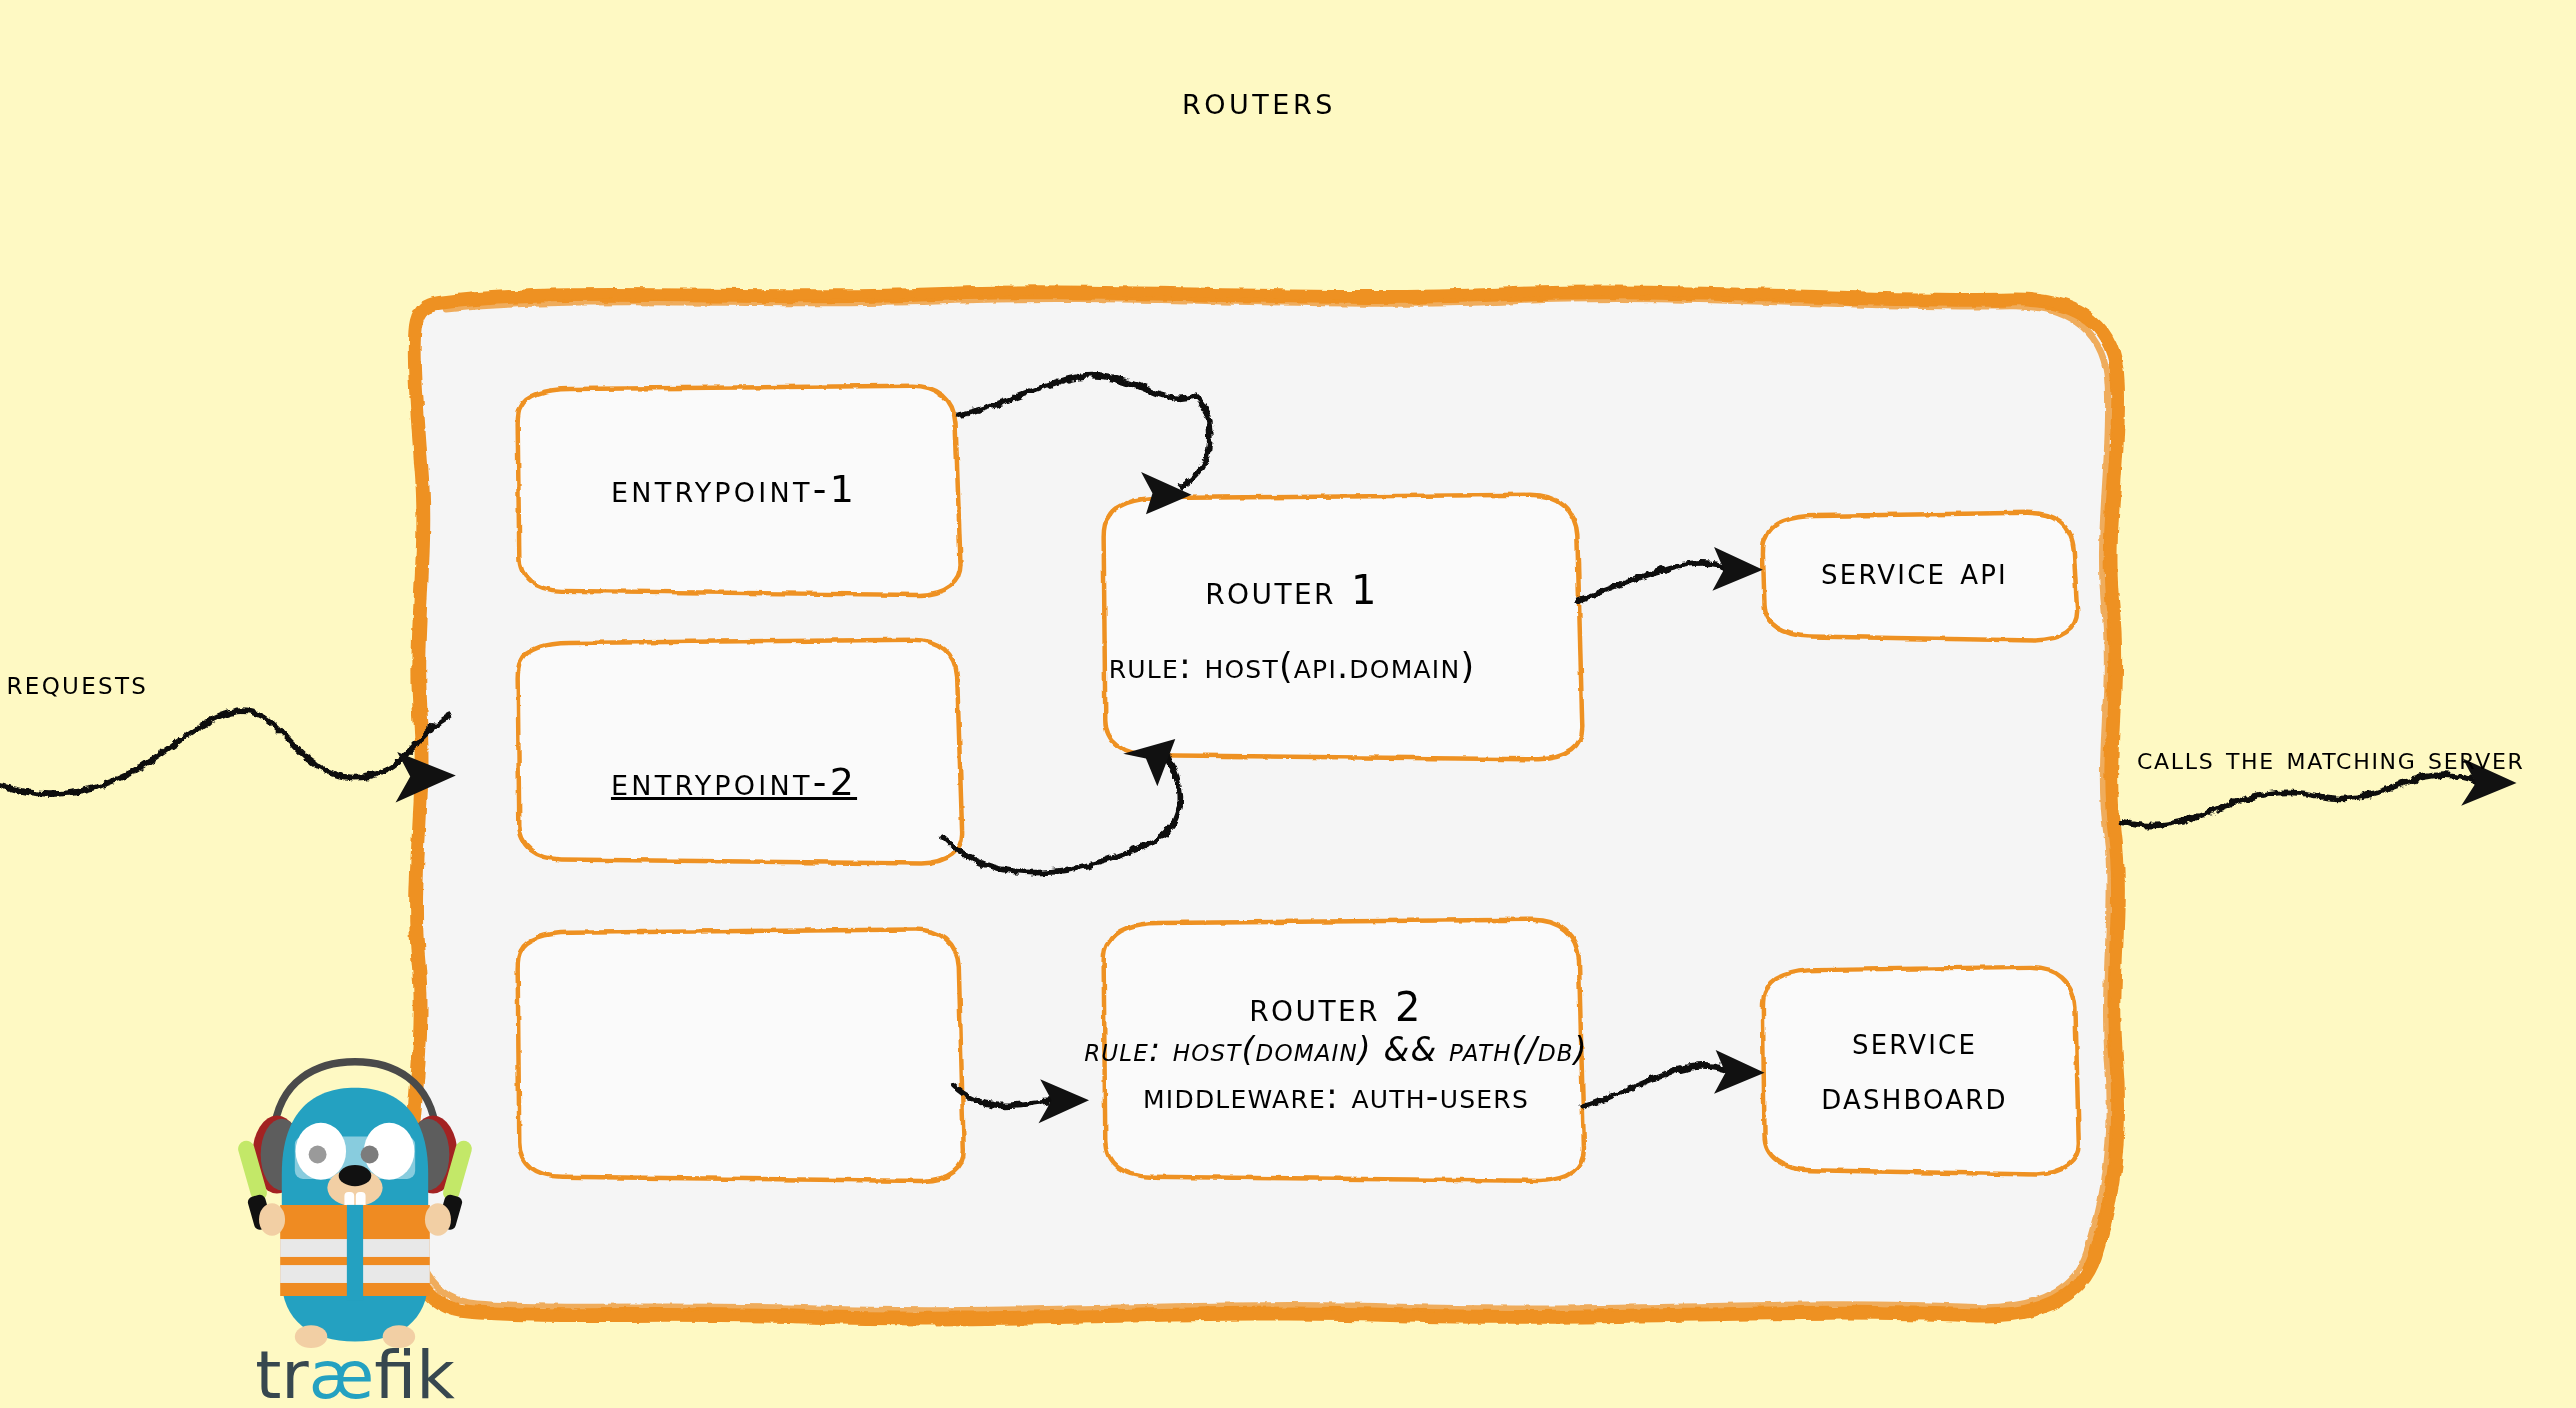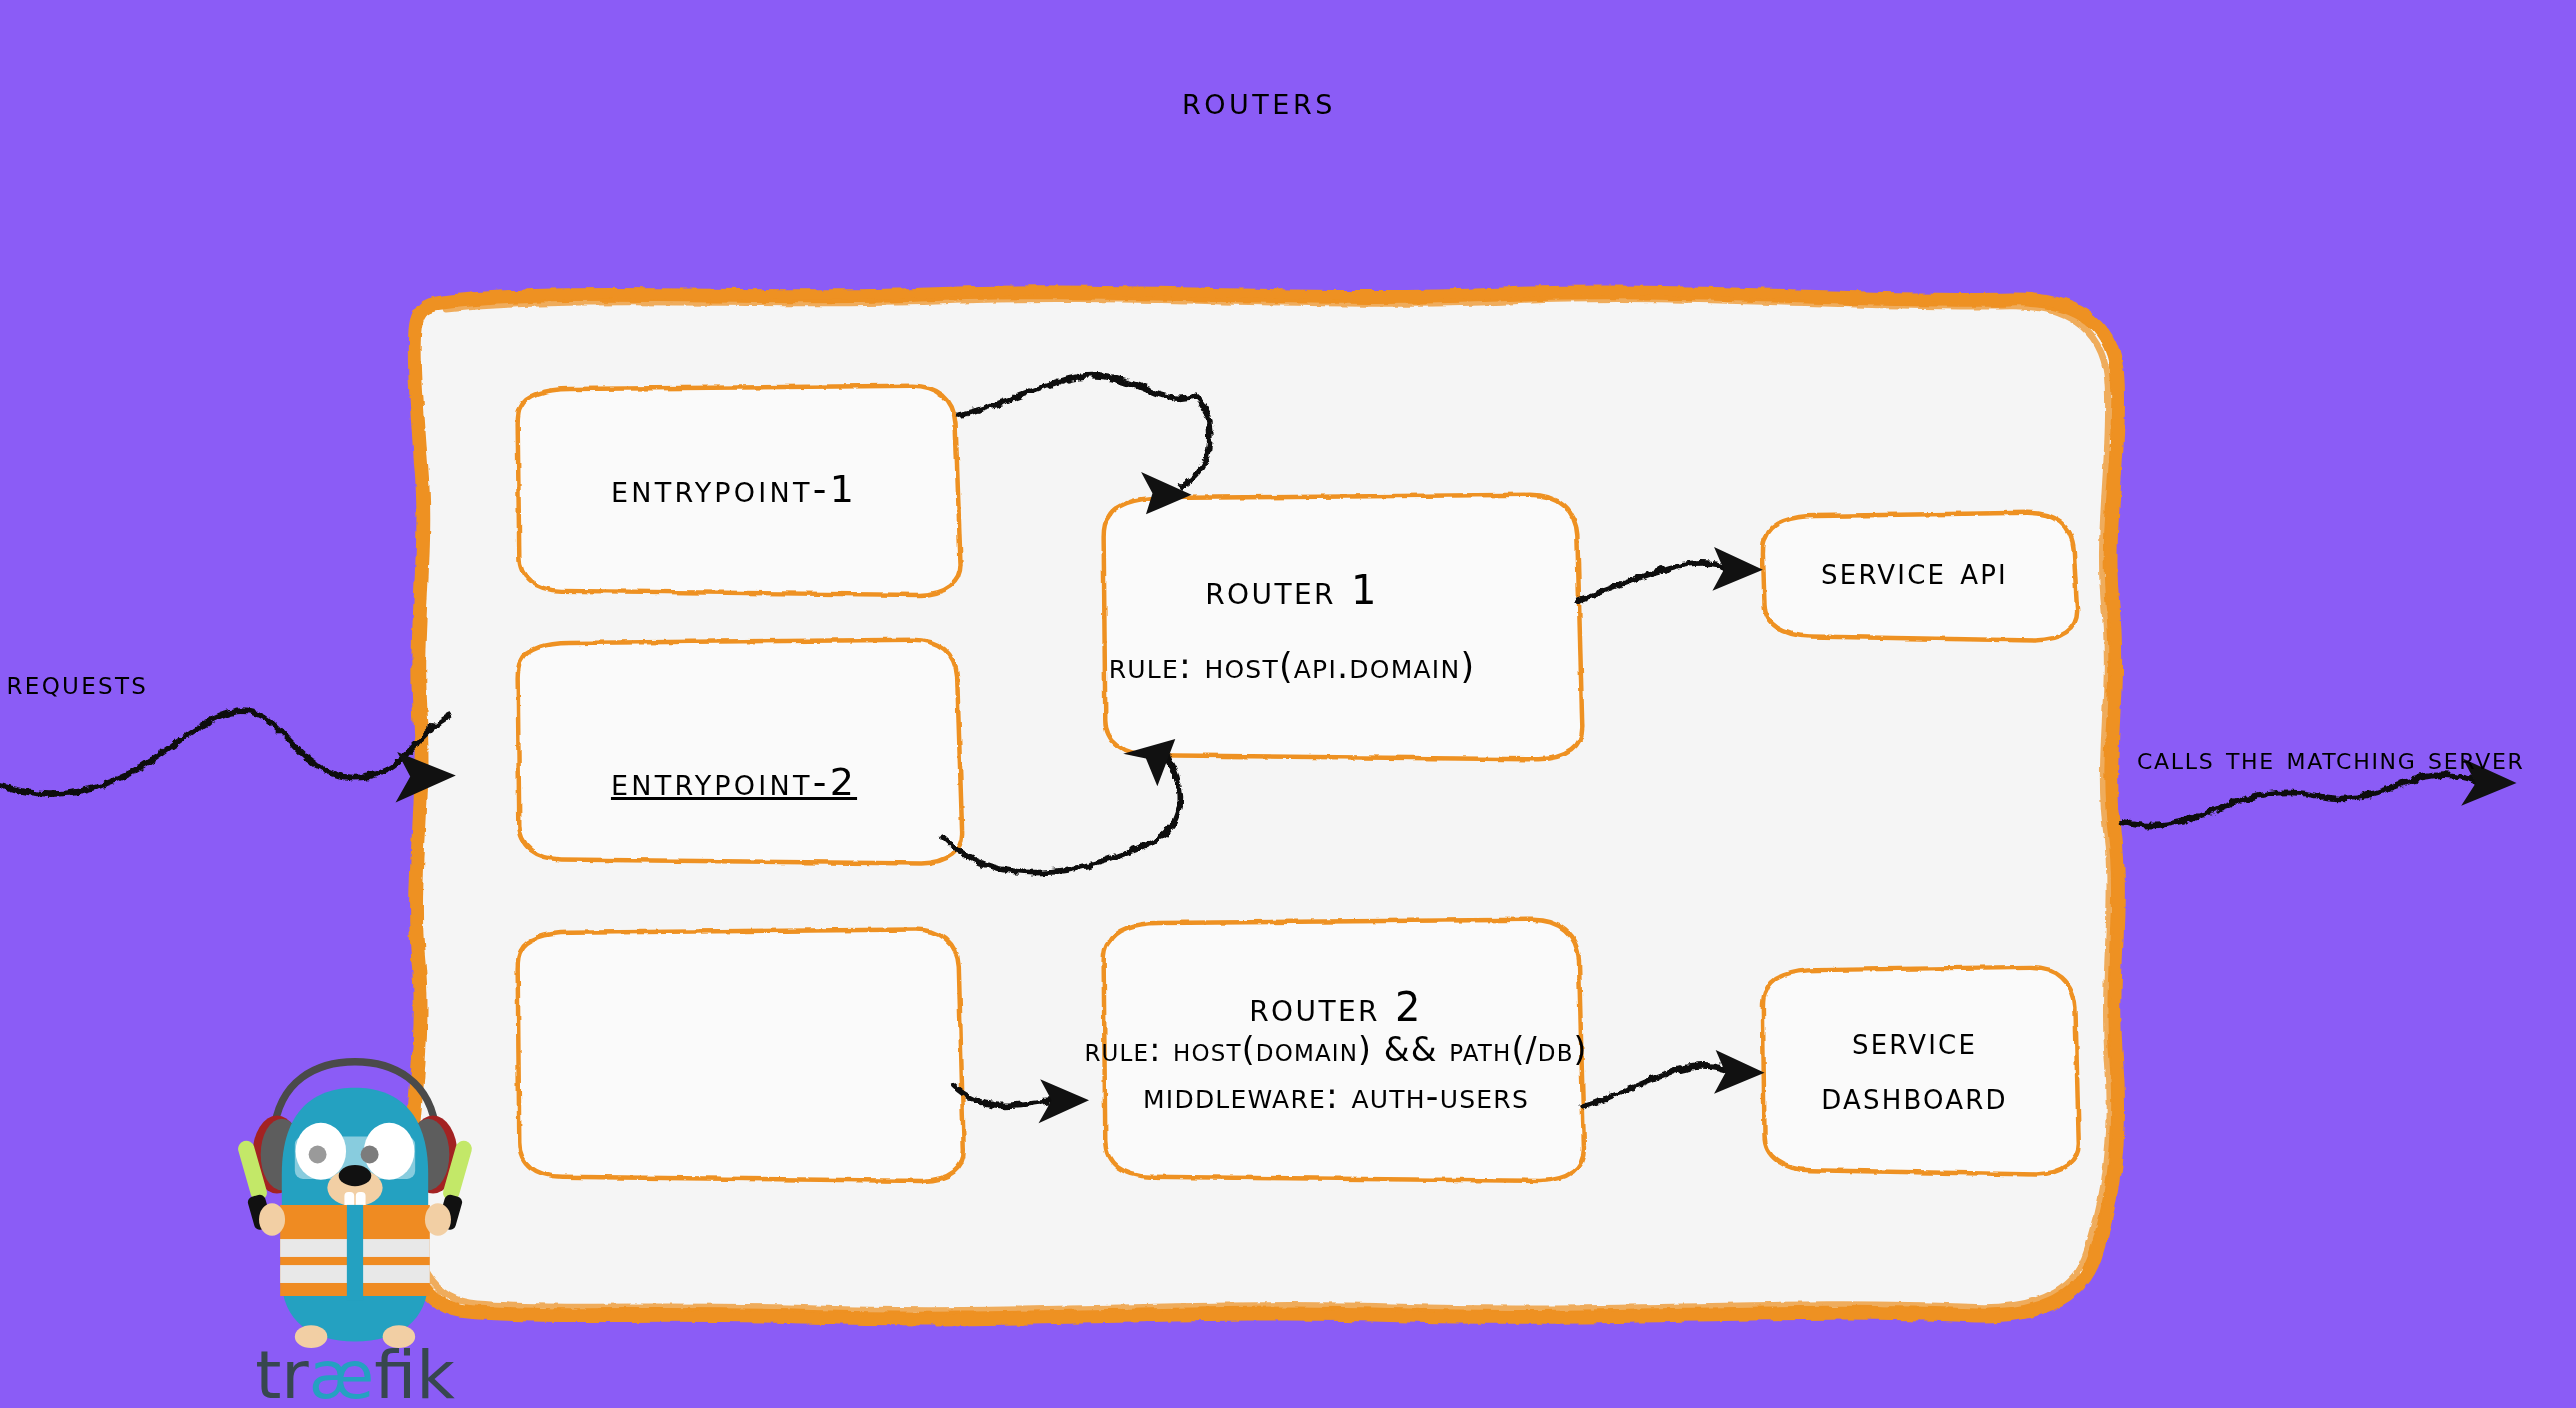--- a/index.html
+++ b/index.html
@@ -10,21 +10,21 @@
   body {
     width: 2576px;
     height: 1408px;
     overflow: hidden;
     font-family: "DejaVu Sans", "Liberation Sans", sans-serif;
   }
   #stage {
     position: relative;
     width: 2576px;
     height: 1408px;
-    background: #8b5cf6;
+    background: #fef9c3;
   }
   #bg-svg {
     position: absolute;
     left: 0;
     top: 0;
     width: 2576px;
     height: 1408px;
   }
 
   
@@ -104,21 +104,21 @@
   .router-title {
     font-size: 40px;
     letter-spacing: 0.06em;
     margin-bottom: 4.9px;
   }
   #router1 .router-title { margin-bottom: 37px; }
   .router-rule {
     font-size: 35px;
     letter-spacing: 0.035em;
   }
-  #router2 .router-rule { font-size: 33px; margin-bottom: 9.8px; }
+  #router2 .router-rule { font-size: 33px; margin-bottom: 9.8px; font-style: italic; }
   .router-mw {
     font-size: 35px;
     letter-spacing: 0.035em;
     text-align: center;
   }
 
   
   #svc-api  { left: 1763px; top: 523px;  width: 303px; height: 99px; }
   #svc-dash { left: 1763px; top: 975px; width: 303px; height: 189px; }
   .svc-text {

